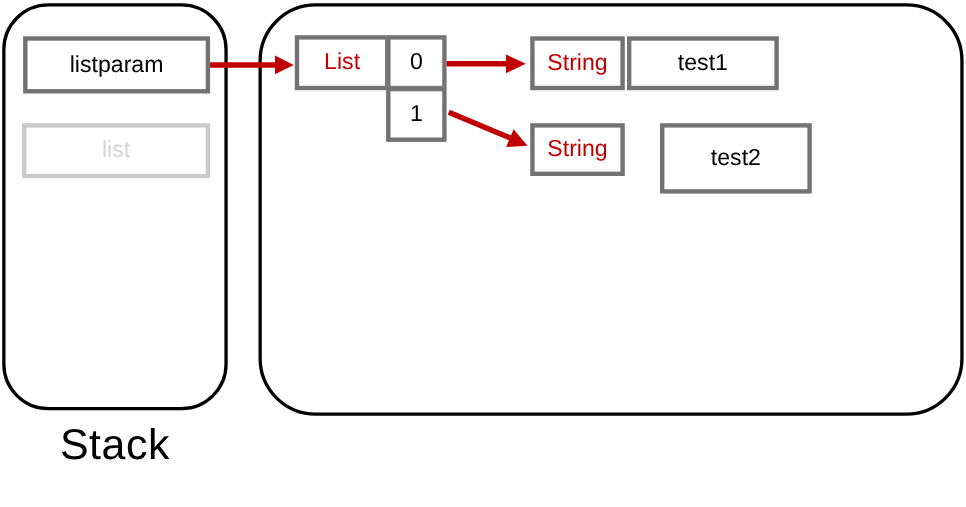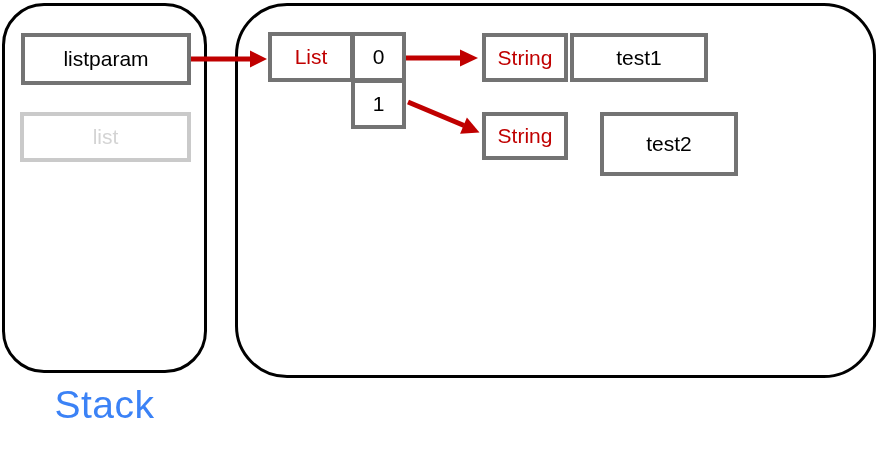--- a/index.html
+++ b/index.html
@@ -28,21 +28,21 @@
     border-radius: 42px;
   }
   .heap-region {
     left: 235px; top: 3px;
     width: 641px; height: 375px;
     border-radius: 52px;
   }
   .region-label {
     position: absolute;
     text-align: center;
-    color: #3b82f6;
+    color: #000000;
     font-size: 39px;
     font-weight: 300;
     letter-spacing: 0.5px;
     line-height: 1.1;
   }
   .stack-label { left: 2px;   top: 384px; width: 205px; }
   .heap-label  { left: 235px; top: 385px; width: 641px; }
 
   
   .cell {

